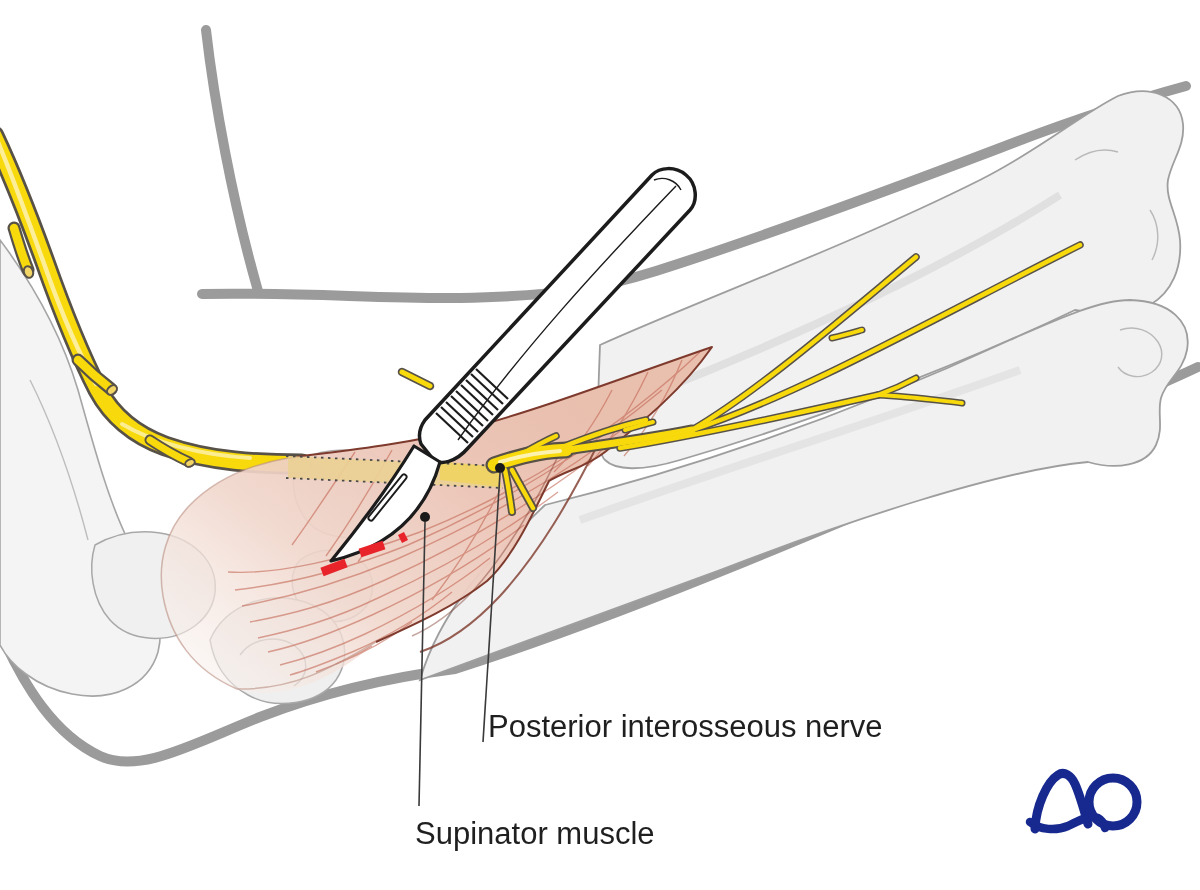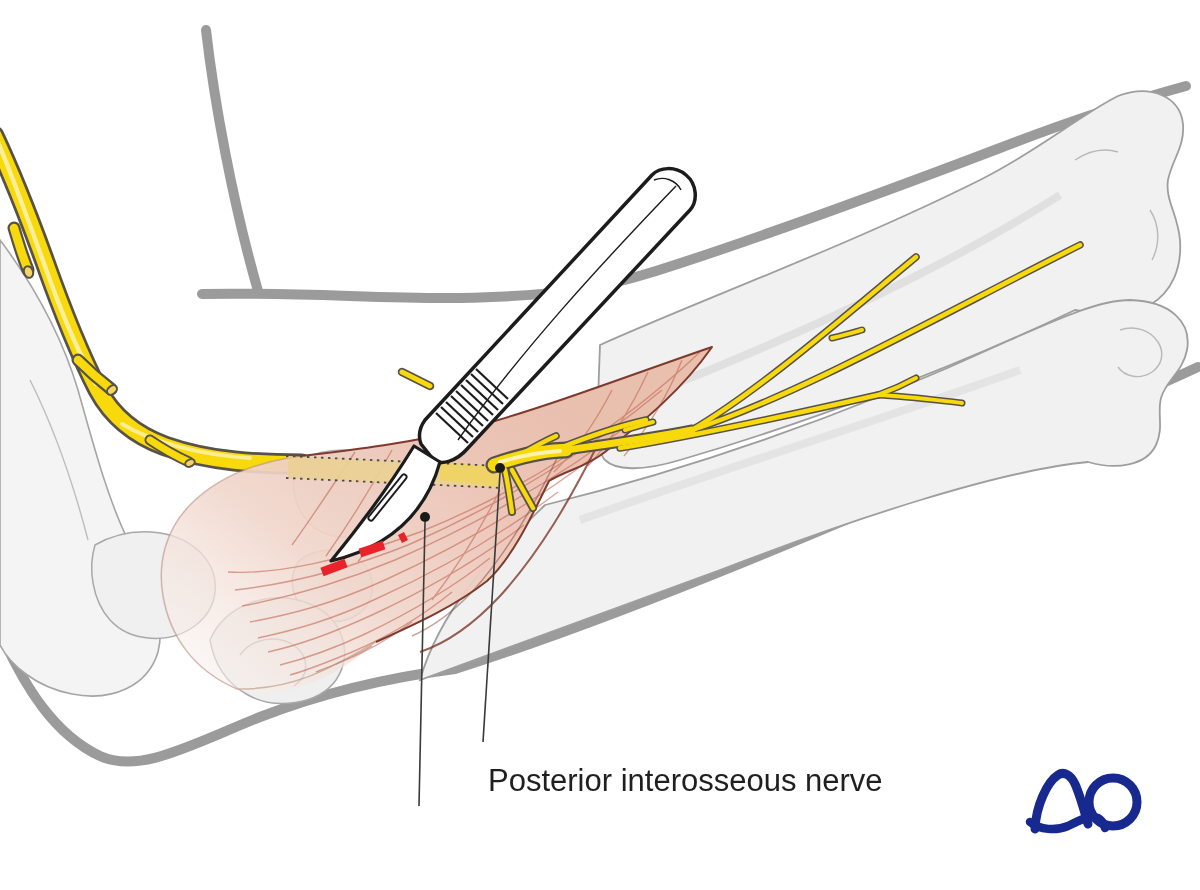--- a/index.html
+++ b/index.html
@@ -5,21 +5,21 @@
   html,body{margin:0;padding:0;background:#fff;}
   .canvas{
     position:relative;width:1200px;height:890px;background:#ffffff;
     overflow:hidden;font-family:"Liberation Sans", sans-serif;
   }
   .canvas svg.art{position:absolute;left:0;top:0;}
   .anno-label{
     position:absolute;color:#1f1f1f;font-size:31px;line-height:1.1;
     white-space:nowrap;letter-spacing:0px;
   }
-  .label-pin{left:488px;top:764px;}
+  .label-pin{left:488px;top:710px;}
   .label-sup{left:415px;top:817px;}
   .logo{position:absolute;left:1022px;top:764px;}
 </style>
 </head>
 <body>
 
 <div class="canvas">
 
 <svg class="art" width="1200" height="890" viewBox="0 0 1200 890">
 
@@ -211,20 +211,21 @@
   <g>
     <circle cx="425" cy="517" r="5" fill="#1a1a1a"></circle>
     <line x1="425" y1="522" x2="419" y2="806" stroke="#3a3a3a" stroke-width="1.6"></line>
     <circle cx="500" cy="468" r="5" fill="#1a1a1a"></circle>
     <line x1="500" y1="473" x2="483" y2="742" stroke="#3a3a3a" stroke-width="1.6"></line>
   </g>
 </svg>
 
 <div class="anno-label label-pin">Posterior interosseous nerve</div>
 
+<div class="anno-label label-sup">Supinator muscle</div>
 
 <svg class="logo" width="130" height="80" viewBox="1022 764 130 80" role="img" aria-label="AO">
   <g fill="none" stroke="#17298f" stroke-linecap="round">
     <path stroke-width="9" d="M 1035,829 C 1036,806 1047,782 1058,775 C 1064,771 1071,775 1075,784
              C 1080,795 1084,810 1088,824"></path>
     <path stroke-width="8.5" d="M 1030,822 C 1040,830 1056,831 1068,826 C 1080,820 1090,815 1098,818
              C 1102,820 1104,824 1105,828"></path>
     <circle stroke-width="9" cx="1113" cy="802" r="24"></circle>
   </g>
 </svg>

